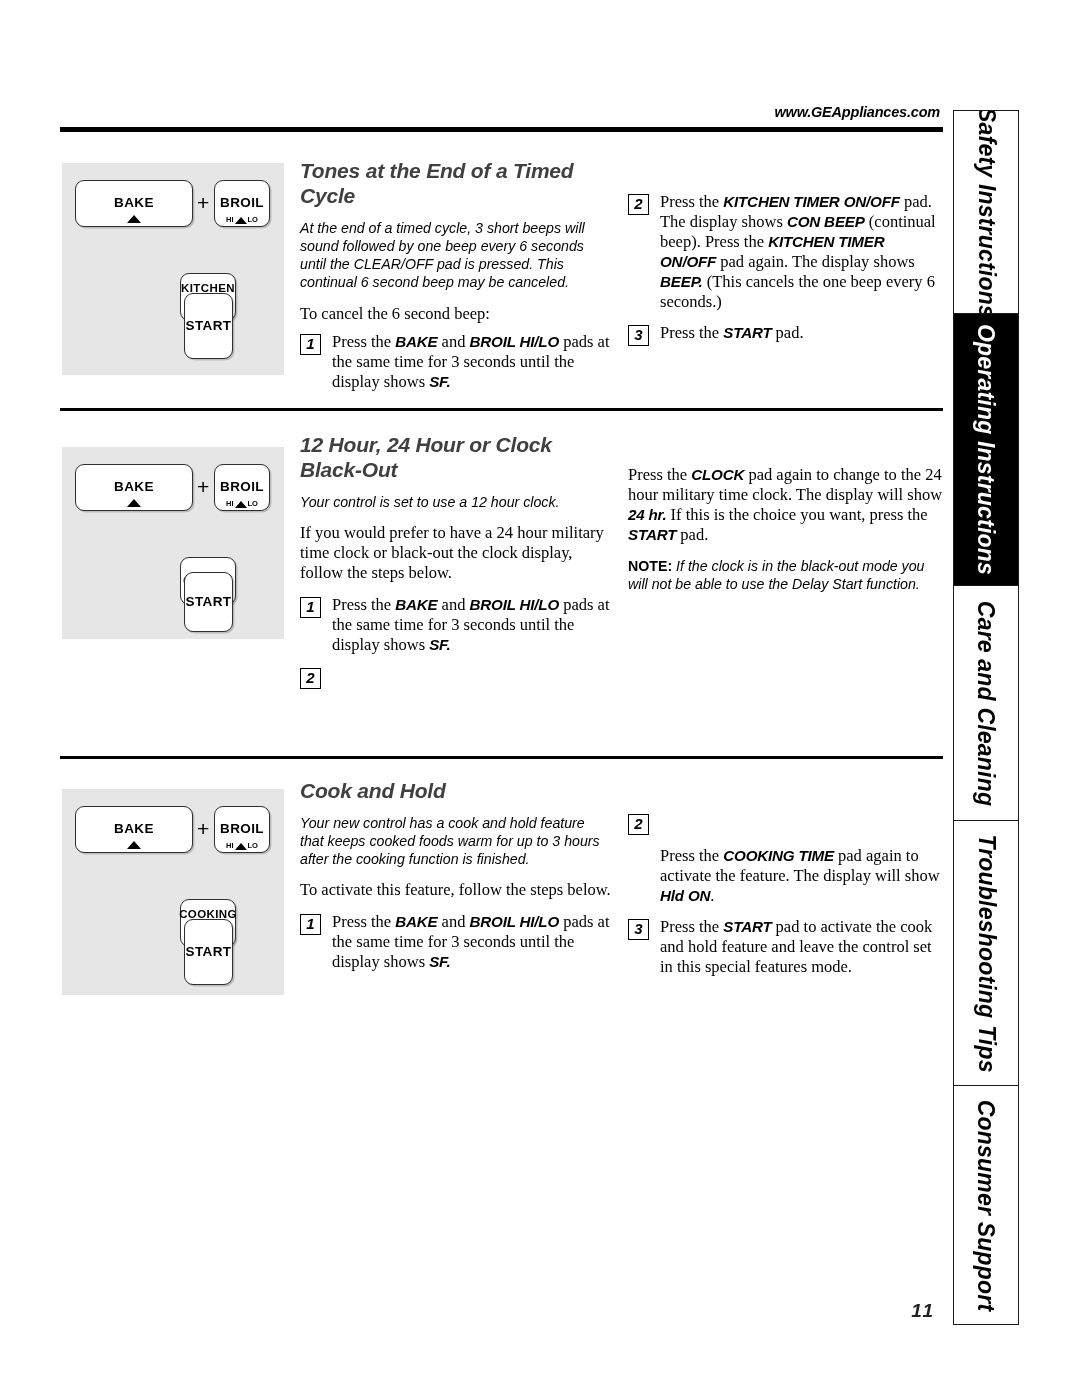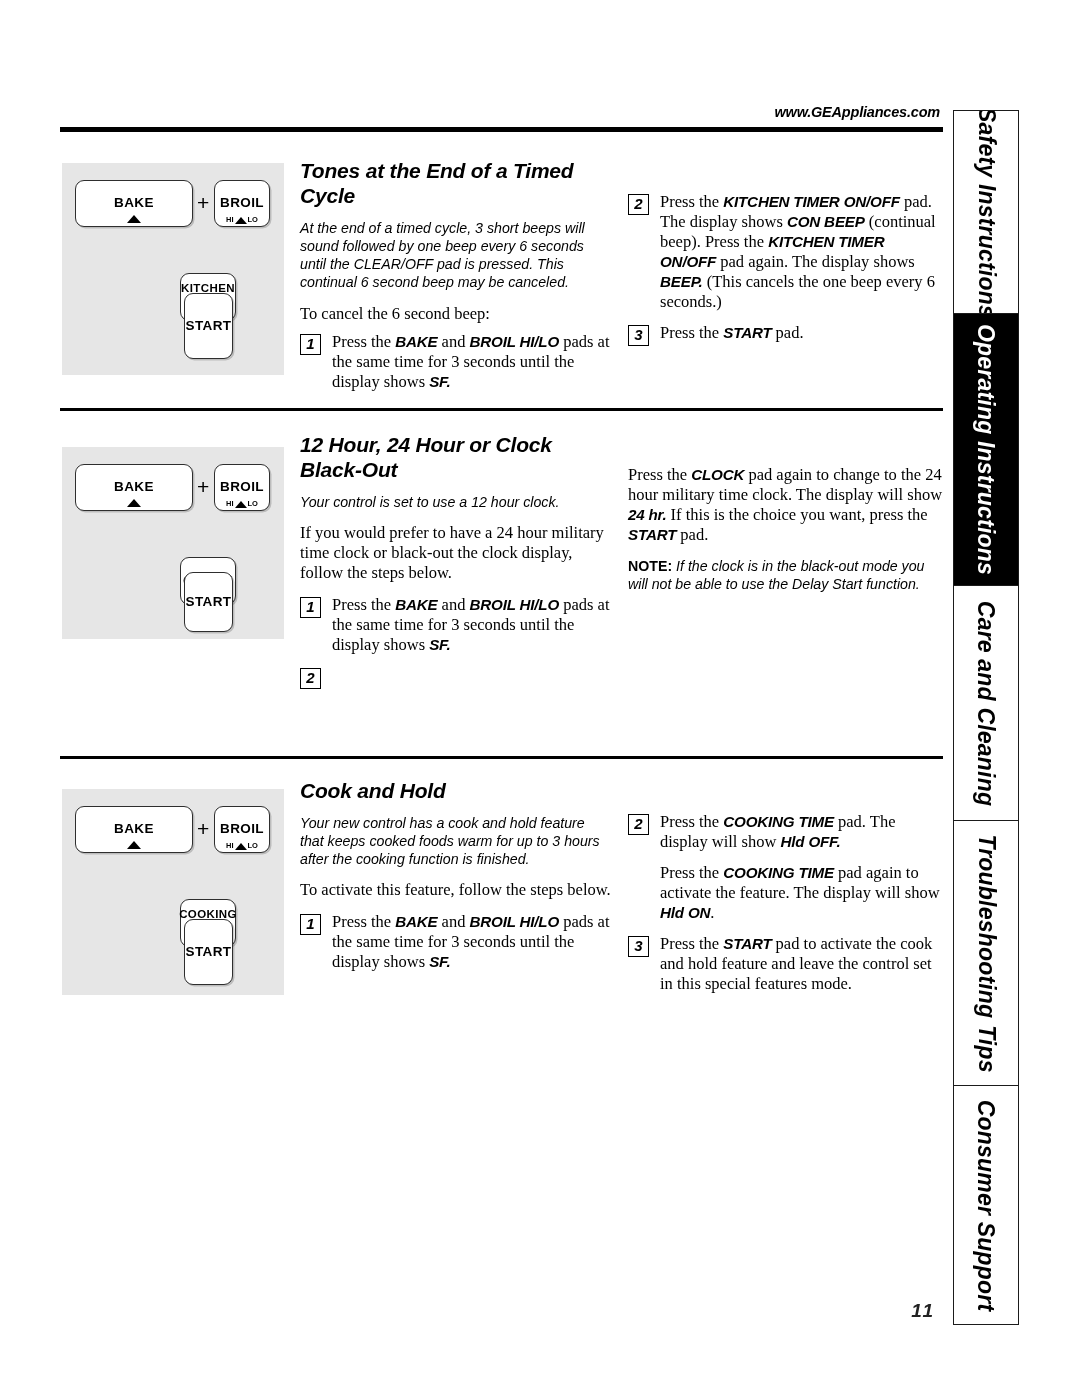--- a/index.html
+++ b/index.html
@@ -172,21 +172,21 @@
   .colA { left: 300px; width: 312px; }
   .colB { left: 628px; width: 316px; }
 
   h2.sec-title {
     font-family: "Liberation Sans", sans-serif;
     font-style: italic;
     font-weight: bold;
     font-size: 21px;
     letter-spacing: -0.2px;
     margin-bottom: 11px;
-    color: #000000;
+    color: #404040;
   }
 
   p.intro {
     font-family: "Liberation Sans", sans-serif;
     font-style: italic;
     font-size: 14.2px;
     line-height: 1.27;
     margin-bottom: 12px;
   }
   p.body {
@@ -397,21 +397,20 @@
     <p class="body">To activate this feature, follow the steps below.</p>
     <div class="step">
       <div class="num">1</div>
       <div class="txt"><span>Press the </span><b class="kw">BAKE</b><span> and </span><b class="kw">BROIL HI/LO</b><span> pads at the same time for 3 seconds until the display shows </span><b class="kw">SF.</b></div>
     </div>
   </div>
 
   <div class="col colB" style="top:812px;">
     <div class="step">
       <div class="num">2</div>
-      <div class="txt"><span>Press the </span><b class="kw">COOKING TIME</b><span> pad. The display will show </span><b class="kw">Hld OFF.</b></div>
     </div>
     <p class="cont"><span>Press the </span><b class="kw">COOKING TIME</b><span> pad again to activate the feature. The display will show </span><b class="kw">Hld ON</b><span>.</span></p>
     <div class="step">
       <div class="num">3</div>
       <div class="txt"><span>Press the </span><b class="kw">START</b><span> pad to activate the cook and hold feature and leave the control set in this special features mode.</span></div>
     </div>
   </div>
 
 </div>
 

